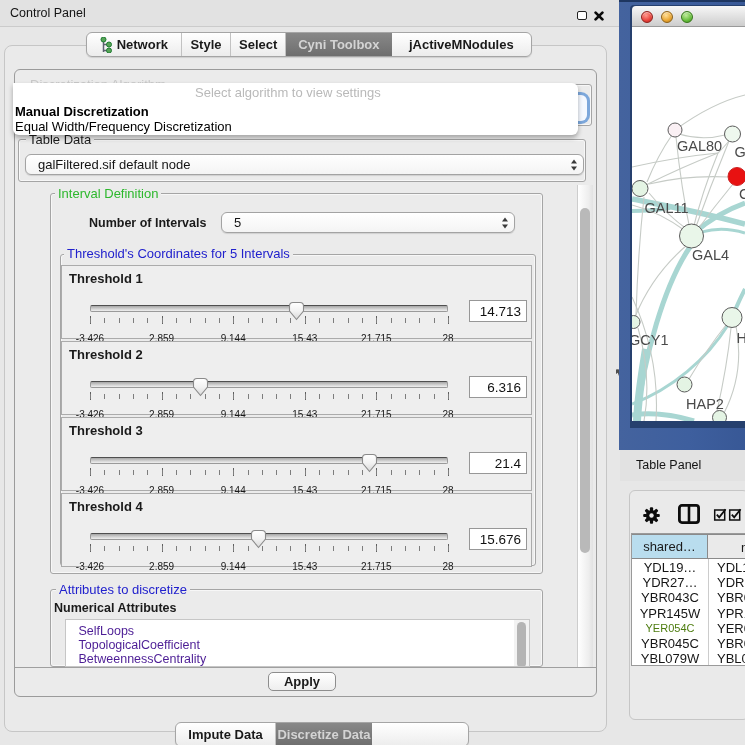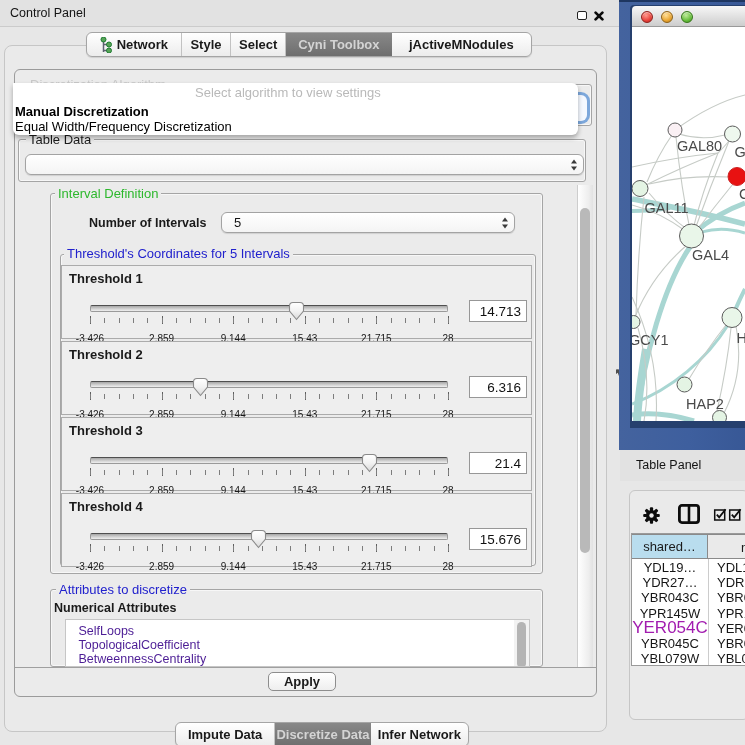--- a/index.html
+++ b/index.html
@@ -56,20 +56,21 @@
  <div class="tab" style="width:140px">jActiveMNodules</div>
 </div>
 
 <div class="groupbox" style="left:22px;top:84px;width:570px;height:42px"></div>
 <div class="abs" style="left:27px;top:77px;font-size:13px;color:#c8c8c8;background:#ebebeb;padding:0 3px">Discretization Algorithm</div>
 <div class="abs" style="left:28px;top:95px;width:559px;height:26px;border-radius:6px;background:#f4f8ff;box-shadow:0 0 0 3px rgba(96,150,215,.8)"></div>
 
 <div class="groupbox" style="left:18px;top:139px;width:568px;height:43px"></div>
 <div class="glabel" style="left:26px;top:133px">Table Data</div>
 <div class="combo" style="left:25px;top:154px;width:559px;height:21px">
+    <span class="ctext">galFiltered.sif default node</span>
     <span class="arrs">
       <i class="up"></i>
       <i class="dn"></i>
     </span>
   </div>
 
 <div class="groupbox" style="left:50px;top:193px;width:493px;height:381px"></div>
 <div class="glabel" style="left:55px;top:187px;color:#2db82d">Interval Definition</div>
 <div class="abs" style="left:89px;top:215.5px;font-size:12.5px;font-weight:bold;color:#1a1a1a">Number of Intervals</div>
 <div class="combo" style="left:221px;top:212px;width:294px;height:21px">
@@ -171,21 +172,20 @@
 <div class="abs" style="left:577px;top:185px;width:16px;height:482px;background:linear-gradient(90deg,#ffffff,#eeeeee 70%,#e2e2e2);border-left:1px solid #cdcdcd"></div>
 <div class="abs" style="left:579.5px;top:208px;width:10px;height:345px;background:#b9b9b9;border-radius:5px"></div>
 
 <div class="abs" style="left:15px;top:667px;width:582px;height:1px;background:#9f9f9f"></div>
 
 <div class="abs" style="left:268px;top:672px;width:68px;height:19px;background:linear-gradient(#ffffff,#eeeeee);border:1px solid #8d8d8d;border-radius:5px;font-size:13px;font-weight:bold;color:#1a1a1a;display:flex;align-items:center;justify-content:center">Apply</div>
 
 <div class="tabbar" style="left:175px;top:722px;width:294px;height:25px">
  <div class="tab" style="width:100px">Impute Data</div>
  <div class="tab sel" style="width:96px">Discretize Data</div>
- <div class="tab" style="width:98px">Infer Network</div>
 </div>
 
 <div class="abs" style="left:13px;top:83px;width:565px;height:52px;background:#fff;border-radius:0 6px 6px 6px;box-shadow:0 3px 5px rgba(0,0,0,.3);z-index:5"></div>
 <div class="abs" style="left:195px;top:85px;font-size:13px;color:#b9b9b9;z-index:6">Select algorithm to view settings</div>
 <div class="abs" style="left:15px;top:104px;font-size:13px;font-weight:bold;color:#000;z-index:6">Manual Discretization</div>
 <div class="abs" style="left:15px;top:118.5px;font-size:13px;color:#000;z-index:6">Equal Width/Frequency Discretization</div>
 
 <svg class="abs" style="left:614.5px;top:367.5px" width="8" height="10" viewBox="0 0 8 10">
     <path d="M1 1.5 Q4.5 0.5 7 3 L4.8 4.2 L5.5 7.5 L3.8 7.8 L2.8 4.8 L1 6 Z" fill="#4e4e4e"></path>
   </svg>
@@ -311,21 +311,21 @@
  <div class="abs" style="left:76px;top:25px;width:1px;height:137px;background:#cccccc"></div>
  <div id="rows">
       <div class="abs" style="left:0;top:26px;width:76px;height:15.2px;font-size:13px;color:#161616;display:flex;align-items:center;justify-content:center">YDL19…</div>
       <div class="abs" style="left:85px;top:26px;width:40px;height:15.2px;font-size:13px;color:#161616;display:flex;align-items:center">YDL1</div>
       <div class="abs" style="left:0;top:41.2px;width:76px;height:15.2px;font-size:13px;color:#161616;display:flex;align-items:center;justify-content:center">YDR27…</div>
       <div class="abs" style="left:85px;top:41.2px;width:40px;height:15.2px;font-size:13px;color:#161616;display:flex;align-items:center">YDR2</div>
       <div class="abs" style="left:0;top:56.4px;width:76px;height:15.2px;font-size:13px;color:#161616;display:flex;align-items:center;justify-content:center">YBR043C</div>
       <div class="abs" style="left:85px;top:56.4px;width:40px;height:15.2px;font-size:13px;color:#161616;display:flex;align-items:center">YBR0</div>
       <div class="abs" style="left:0;top:71.6px;width:76px;height:15.2px;font-size:13px;color:#161616;display:flex;align-items:center;justify-content:center">YPR145W</div>
       <div class="abs" style="left:85px;top:71.6px;width:40px;height:15.2px;font-size:13px;color:#161616;display:flex;align-items:center">YPR1</div>
-      <div class="abs" style="left:0;top:86.8px;width:76px;height:15.2px;font-size:17px;color:#a21caf;display:flex;align-items:center;justify-content:center">YER054C</div>
+      <div class="abs" style="left:0;top:86.8px;width:76px;height:15.2px;font-size:11px;color:#4d7c0f;display:flex;align-items:center;justify-content:center">YER054C</div>
       <div class="abs" style="left:85px;top:86.8px;width:40px;height:15.2px;font-size:13px;color:#161616;display:flex;align-items:center">YER0</div>
       <div class="abs" style="left:0;top:102px;width:76px;height:15.2px;font-size:13px;color:#161616;display:flex;align-items:center;justify-content:center">YBR045C</div>
       <div class="abs" style="left:85px;top:102px;width:40px;height:15.2px;font-size:13px;color:#161616;display:flex;align-items:center">YBR0</div>
       <div class="abs" style="left:0;top:117.19999999999999px;width:76px;height:15.2px;font-size:13px;color:#161616;display:flex;align-items:center;justify-content:center">YBL079W</div>
       <div class="abs" style="left:85px;top:117.19999999999999px;width:40px;height:15.2px;font-size:13px;color:#161616;display:flex;align-items:center">YBL0</div>
       <div class="abs" style="left:0;top:132.39999999999998px;width:76px;height:15.2px;font-size:13px;color:#161616;display:flex;align-items:center;justify-content:center">YLR345W</div>
       <div class="abs" style="left:85px;top:132.39999999999998px;width:40px;height:15.2px;font-size:13px;color:#161616;display:flex;align-items:center">YLR3</div>
       <div class="abs" style="left:0;top:147.6px;width:76px;height:15.2px;font-size:13px;color:#161616;display:flex;align-items:center;justify-content:center">YIL052C</div>
       <div class="abs" style="left:85px;top:147.6px;width:40px;height:15.2px;font-size:13px;color:#161616;display:flex;align-items:center">YIL0</div>
     </div>

